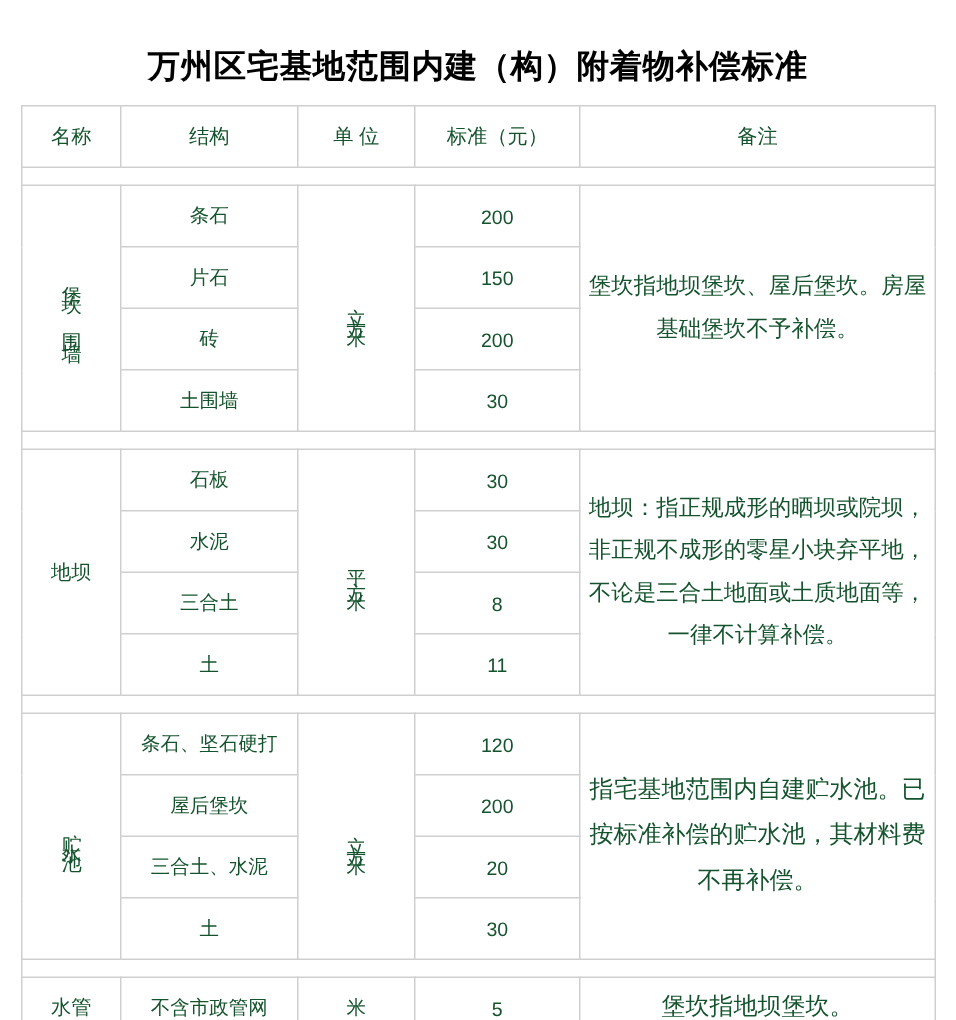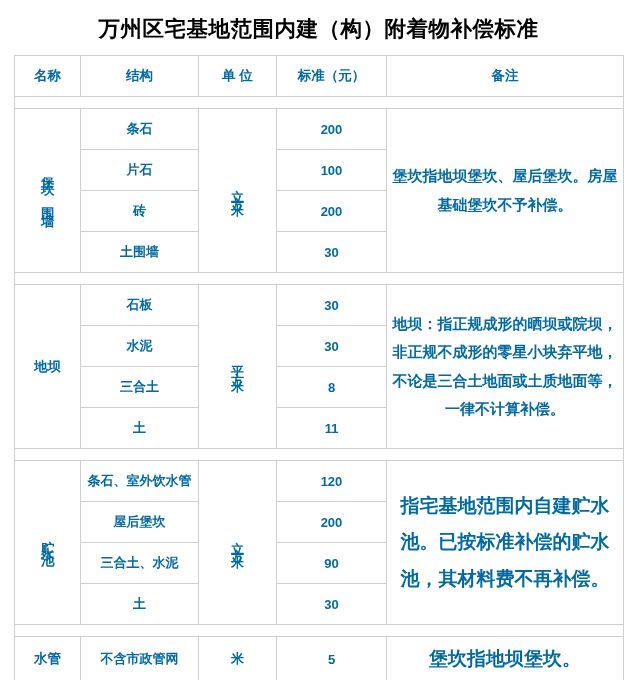--- a/index.html
+++ b/index.html
@@ -12,21 +12,21 @@
     height: 680px;
     font-family: "Liberation Sans", "DejaVu Sans", sans-serif;
     color: #1a1a1a;
     overflow: hidden;
   }
   .page {
     width: 637px;
     height: 680px;
     position: relative;
     box-sizing: border-box;
-    padding: 0 14px;
+    padding: 15px 14px;
   }
   .doc-title {
     font-size: 21.5px;
     font-weight: bold;
     letter-spacing: 0.5px;
     text-align: center;
     padding: 14px 0 12px 0;
     color: #000;
     white-space: nowrap;
   }
@@ -34,22 +34,22 @@
     width: 609px;
     border-collapse: collapse;
     table-layout: fixed;
     font-size: 13px;
   }
   table.comp-table td, table.comp-table th {
     border: 1px solid #cfcfcf;
     text-align: center;
     vertical-align: middle;
     padding: 4px 3px;
-    color: #0369a1;
-    font-weight: bold;
+    color: #14532d;
+    font-weight: normal;
   }
   .head-row td {
     height: 32px;
     font-size: 13.5px;
   }
   .col-name   { width: 66px; }
   .col-struct { width: 118px; }
   .col-unit   { width: 78px; }
   .col-std    { width: 110px; }
   .col-note   { width: 237px; }
@@ -74,21 +74,21 @@
   .name-cell .vert-text { letter-spacing: 6px; }
   .note-cell {
     text-align: left;
     padding: 6px 12px;
     line-height: 1.9;
     font-size: 15px;
   }
   .note-center {
     text-align: center;
     line-height: 1.9;
-    font-size: 19px;
+    font-size: 16px;
     padding: 6px 14px;
   }
   .name-cell {
     font-size: 13.5px;
     line-height: 1.6;
   }
 </style>
 </head>
 <body>
 
@@ -123,21 +123,21 @@
         </td>
         <td>条石</td>
         <td rowspan="4">
           <span class="vert-text">立方米</span>
         </td>
         <td>200</td>
         <td class="note-cell" rowspan="4">堡坎指地坝堡坎、屋后堡坎。房屋基础堡坎不予补偿。</td>
       </tr>
       <tr class="row-cell">
         <td>片石</td>
-        <td>100</td>
+        <td>150</td>
       </tr>
       <tr class="row-cell">
         <td>砖</td>
         <td>200</td>
       </tr>
       <tr class="row-cell">
         <td>土围墙</td>
         <td>30</td>
       </tr>
 
@@ -168,34 +168,34 @@
       </tr>
 
       <tr class="group-sep">
         <td colspan="5"></td>
       </tr>
 
       <tr class="row-cell">
         <td class="name-cell" rowspan="4">
           <span class="vert-text">贮水池</span>
         </td>
-        <td>条石、室外饮水管</td>
+        <td>条石、坚石硬打</td>
         <td rowspan="4">
           <span class="vert-text">立方米</span>
         </td>
         <td>120</td>
         <td class="note-center" rowspan="4">指宅基地范围内自建贮水池。已按标准补偿的贮水池，其材料费不再补偿。</td>
       </tr>
       <tr class="row-cell">
         <td>屋后堡坎</td>
         <td>200</td>
       </tr>
       <tr class="row-cell">
         <td>三合土、水泥</td>
-        <td>90</td>
+        <td>20</td>
       </tr>
       <tr class="row-cell">
         <td>土</td>
         <td>30</td>
       </tr>
 
       <tr class="group-sep">
         <td colspan="5"></td>
       </tr>
 

